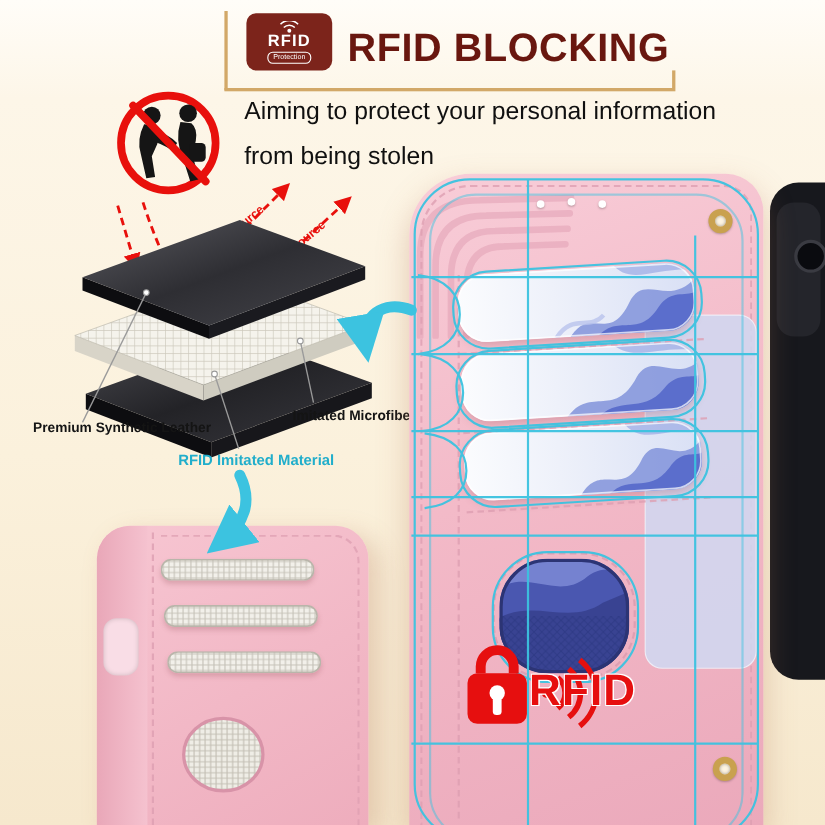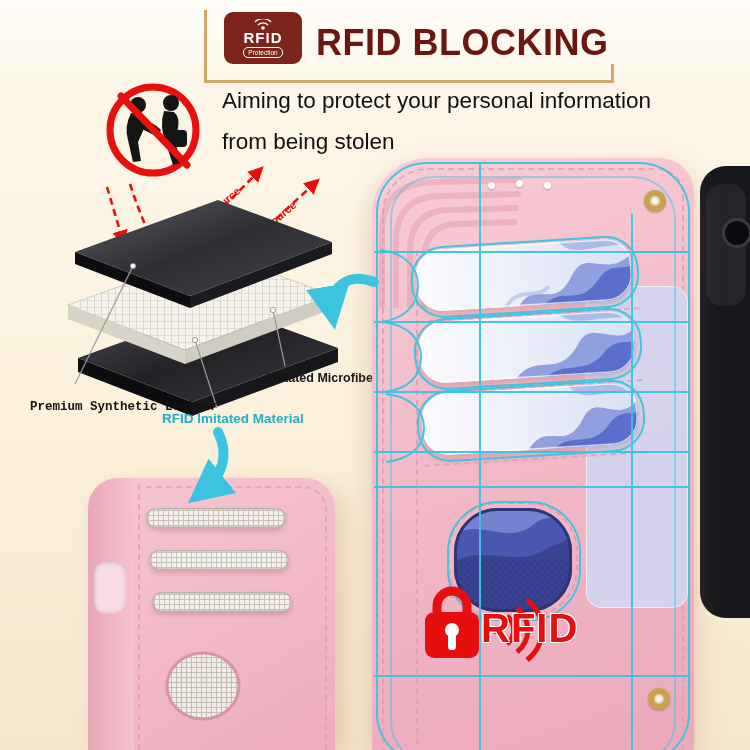--- a/index.html
+++ b/index.html
@@ -19,21 +19,21 @@
     display:flex;flex-direction:column;align-items:center;justify-content:center;color:#fff;z-index:5;}
   #logo .name{font-size:15px;font-weight:800;letter-spacing:1px;line-height:15px;}
   #logo .sub{font-size:6.5px;border:1px solid #fff;border-radius:5px;padding:0 4px;margin-top:2px;line-height:9px;}
   #headline{left:316px;top:22px;font-size:36px;font-weight:800;color:#69170f;letter-spacing:.5px;z-index:5;white-space:nowrap;}
   .intro{left:222px;font-size:22.5px;color:#101010;z-index:5;white-space:nowrap;}
   #intro-1{top:88px;} #intro-2{top:129px;}
   
   .sig{color:#e8100c;font-size:11px;font-weight:700;transform:rotate(-40deg);z-index:7;white-space:nowrap;}
   #sig-a{left:176px;top:206px;} #sig-b{left:232px;top:220px;}
   .layer-label{font-size:12.5px;font-weight:700;color:#141414;z-index:9;white-space:nowrap;}
-  #lbl-leather{left:30px;top:400px;font-family:Liberation Mono, monospace;}
+  #lbl-leather{left:30px;top:382px;}
   #lbl-micro{left:266px;top:371px;}
   #lbl-rfid{left:162px;top:411px;color:#21aecb;font-size:13.5px;}
   
   #case{left:372px;top:158px;width:322px;height:592px;z-index:10;overflow:hidden;
     background:linear-gradient(160deg,#f8cdd8 0%,#f3bac8 45%,#eba9bb 100%);
     border-radius:56px 34px 0 0;box-shadow:0 12px 28px rgba(180,120,90,.35);}
   #case-stitch{left:10px;top:10px;right:10px;bottom:0;border:2px dashed #de9fb2;border-bottom:none;
     border-radius:46px 26px 0 0;opacity:.8;}
   #spine-stitch{left:44px;top:92px;bottom:6px;width:0;border-left:2px dashed #de9fb2;opacity:.8;}
   .snap{width:7px;height:7px;border-radius:50%;background:#fff;box-shadow:0 1px 2px rgba(0,0,0,.25);}

